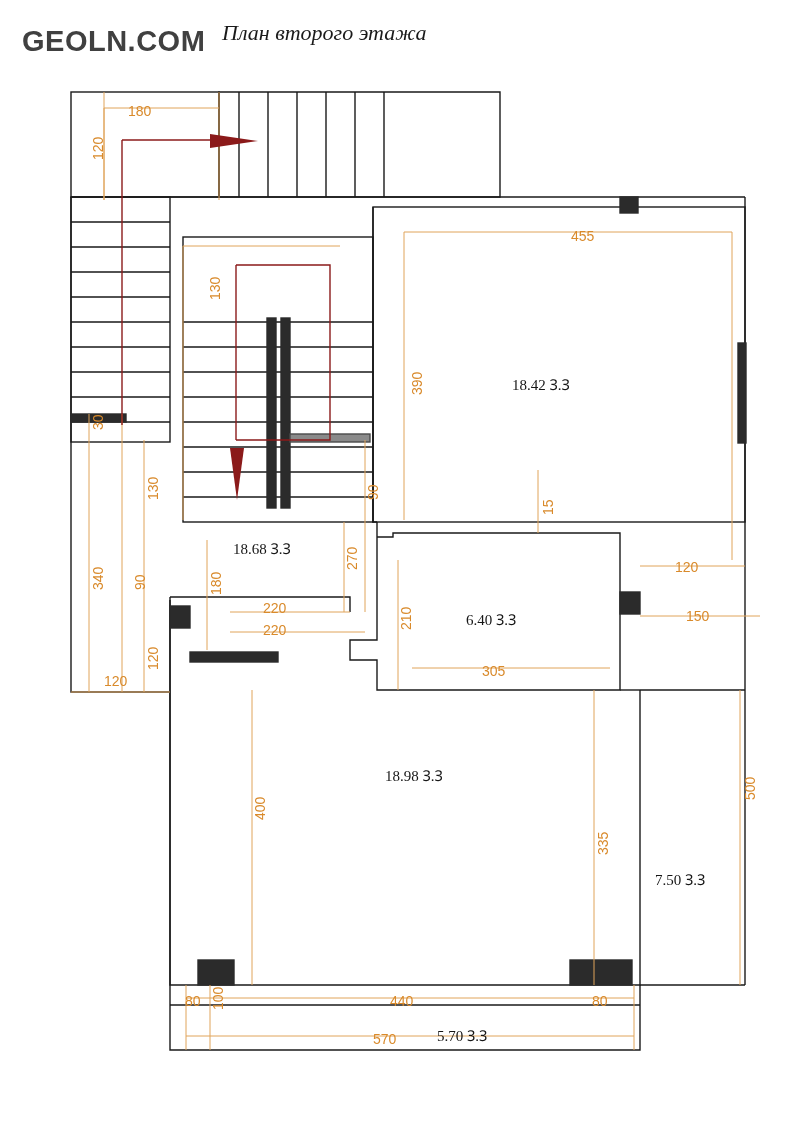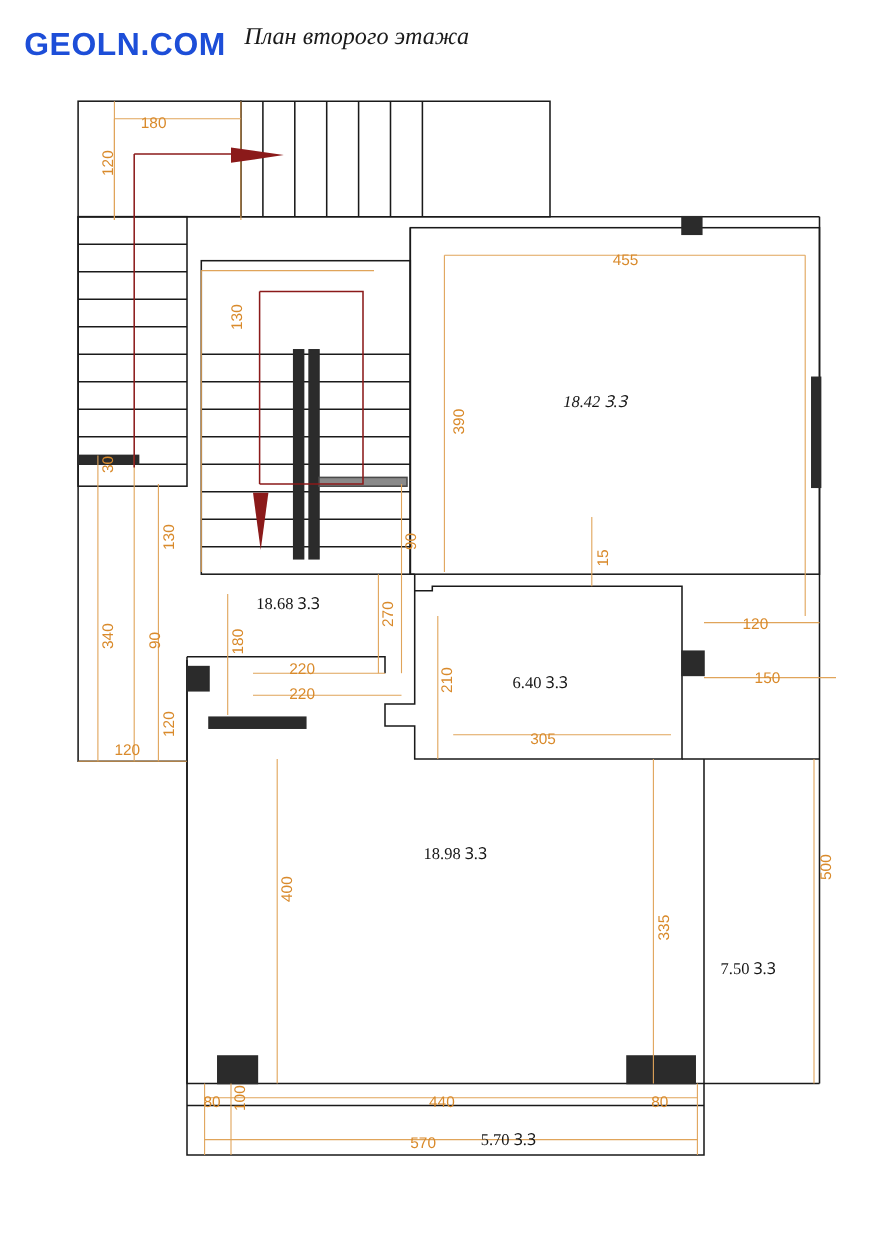--- a/index.html
+++ b/index.html
@@ -31,21 +31,21 @@
     white-space: nowrap;
   }
   .watermark {
     position: absolute;
     left: 22px;
     top: 25px;
     font-family: "Liberation Sans", sans-serif;
     font-size: 29px;
     font-weight: bold;
     letter-spacing: 0.5px;
-    color: #1d4ed8;
+    color: #404040;
     white-space: nowrap;
     user-select: none;
   }
   .room-label {
     position: absolute;
     font-family: "Liberation Serif", serif;
     font-size: 15px;
     color: #161616;
     white-space: nowrap;
   }
@@ -153,28 +153,28 @@
     <path d="M236 265 L330 265 L330 440 L236 440"></path>
     <path d="M236 265 L236 440"></path>
   </g>
   <g fill="#8b1a1a" stroke="none">
     <polygon points="210,134 258,141 210,148"></polygon>
     <polygon points="230,448 237,500 244,448"></polygon>
   </g>
 </svg>
 
 <div id="labels">
-    <div class="room-label" style="left: 512px; top: 354px; font-style: italic;">18.42  Ꝫ.Ꝫ</div>
+    <div class="room-label" style="left: 512px; top: 374px;">18.42  Ꝫ.Ꝫ</div>
     <div class="room-label" style="left: 233px; top: 538px;">18.68  Ꝫ.Ꝫ</div>
     <div class="room-label" style="left: 466px; top: 609px;">6.40  Ꝫ.Ꝫ</div>
     <div class="room-label" style="left: 385px; top: 765px;">18.98  Ꝫ.Ꝫ</div>
     <div class="room-label" style="left: 655px; top: 869px;">7.50  Ꝫ.Ꝫ</div>
     <div class="room-label" style="left: 437px; top: 1025px;">5.70  Ꝫ.Ꝫ</div>
     <div class="dim" style="left: 128px; top: 103px;">180</div>
-    <div class="dim" style="left: 557px; top: 228px;">455</div>
+    <div class="dim" style="left: 571px; top: 228px;">455</div>
     <div class="dim" style="left: 263px; top: 600px;">220</div>
     <div class="dim" style="left: 263px; top: 622px;">220</div>
     <div class="dim" style="left: 675px; top: 559px;">120</div>
     <div class="dim" style="left: 686px; top: 608px;">150</div>
     <div class="dim" style="left: 482px; top: 663px;">305</div>
     <div class="dim" style="left: 104px; top: 673px;">120</div>
     <div class="dim" style="left: 185px; top: 993px;">80</div>
     <div class="dim" style="left: 390px; top: 993px;">440</div>
     <div class="dim" style="left: 592px; top: 993px;">80</div>
     <div class="dim" style="left: 373px; top: 1031px;">570</div>

